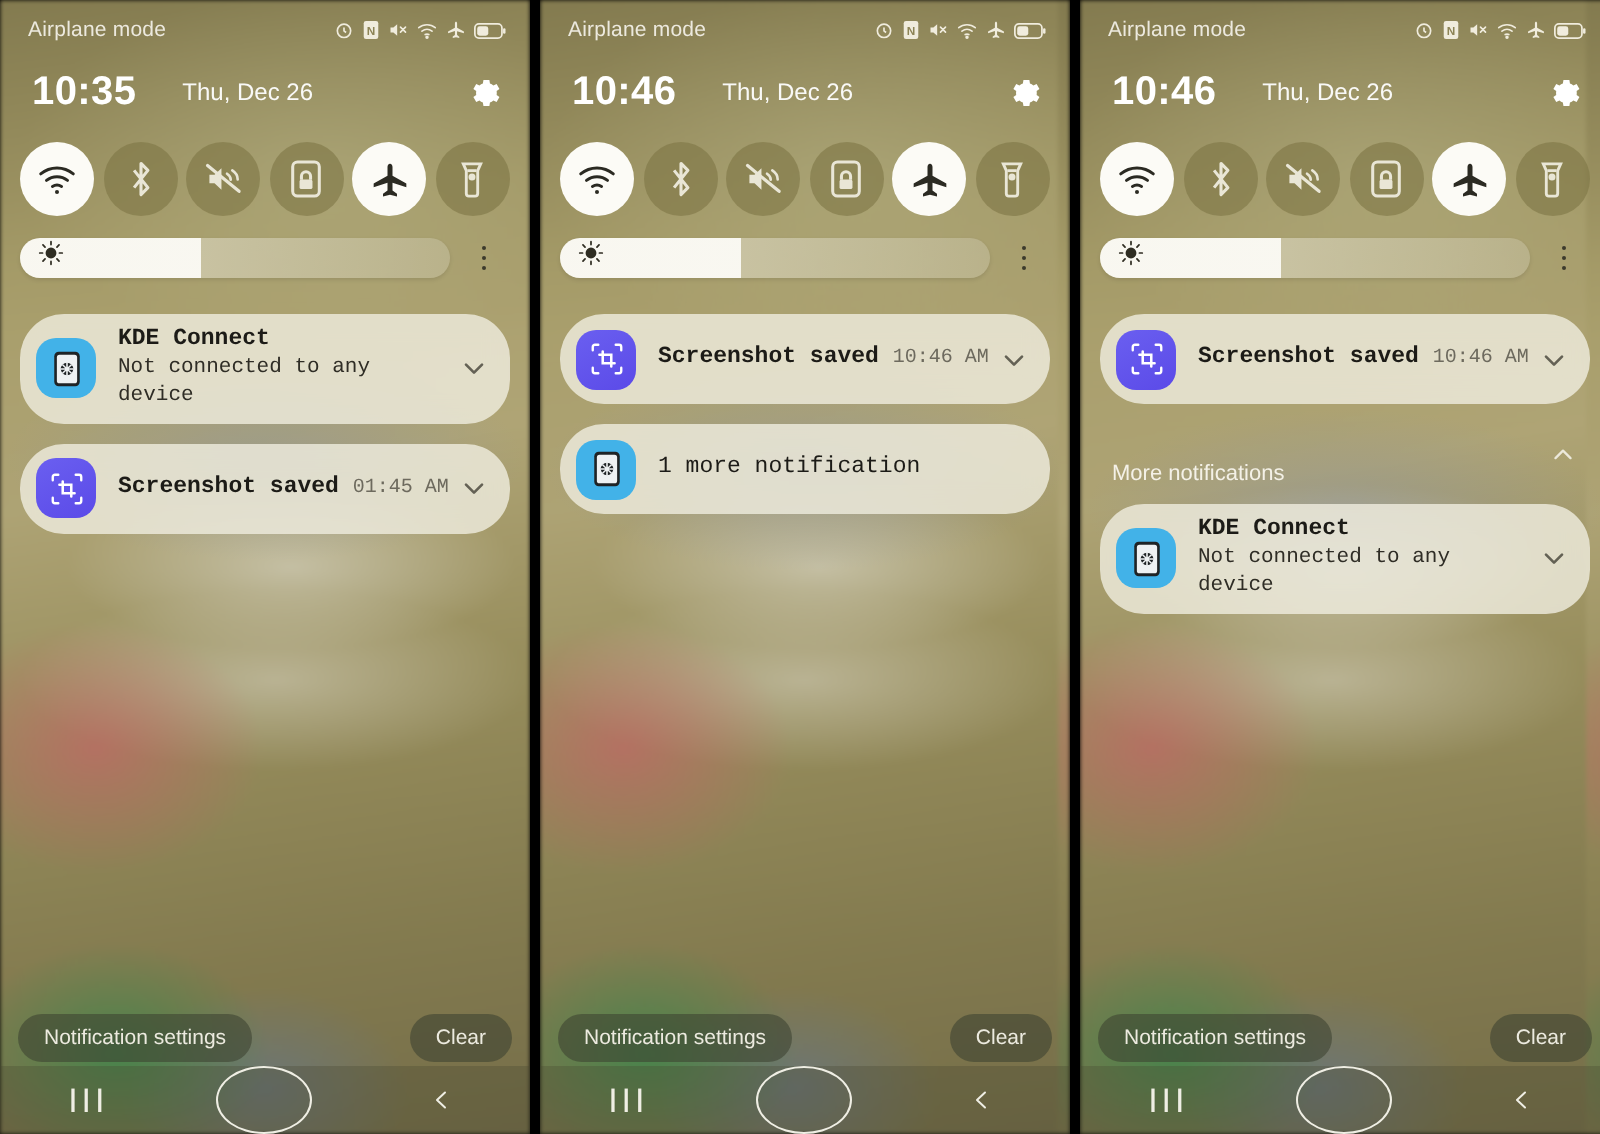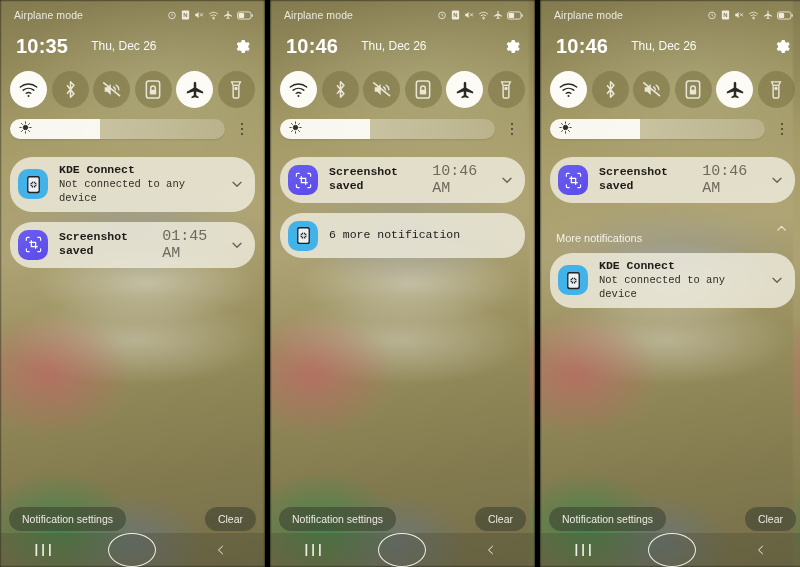--- a/index.html
+++ b/index.html
@@ -132,21 +132,21 @@
     width: 30px; height: 30px; border-radius: 10px;
     flex: 0 0 auto;
     display: flex; align-items: center; justify-content: center;
     margin-right: 11px;
   }
   .nicon.kde { background: #42b2e8; }
   .nicon.shot { background: linear-gradient(150deg, #6a5ff0, #5b4ae8); }
   .ntext { flex: 1; min-width: 0; }
   .ntitle-row { display: flex; align-items: baseline; }
   .ntitle { font-size: 11.5px; font-weight: bold; color: #1c1b17; line-height: 1.25; }
-  .ntime { font-size: 15px; color: #6d6a5e; margin-left: 7px; }
+  .ntime { font-size: 10px; color: #6d6a5e; margin-left: 7px; }
   .nbody { font-size: 10.5px; color: #2f2d26; line-height: 1.3; margin-top: 1px; }
   .chev { width: 16px; height: 16px; flex: 0 0 auto; margin-left: 4px; opacity: .75; }
 
   .morehdr {
     position: relative;
     display: flex; align-items: center;
     padding: 2px 16px 9px 16px;
     color: #f4f1e7;
     font-size: 11px;
   }
@@ -509,21 +509,21 @@
         <div class="nicon kde">
           <svg width="15" height="19" viewBox="0 0 16 20">
               <rect x="1.2" y="0.8" width="13.6" height="18.4" rx="2.4" fill="#1f2326"></rect>
               <rect x="2.6" y="2.4" width="10.8" height="15.2" rx="1.4" fill="#eef1f3"></rect>
               <circle cx="8" cy="10" r="3.3" fill="#1f2326"></circle>
               <path d="M8 6.2v7.6M4.7 10h6.6M5.5 7.6l5 4.8M10.5 7.6l-5 4.8" stroke="#eef1f3" stroke-width="0.85"></path>
             </svg>
         </div>
         <div class="ntext">
           <div class="ntitle-row">
-            <span class="ntitle" style="font-weight:normal;">6 more notification</span>
+            <span class="ntitle" style="font-weight:normal;">1 more notification</span>
           </div>
         </div>
       </div>
     </div>
 
     <div class="bottom">
       <button class="pill">Notification settings</button>
       <button class="pill">Clear</button>
     </div>
 

